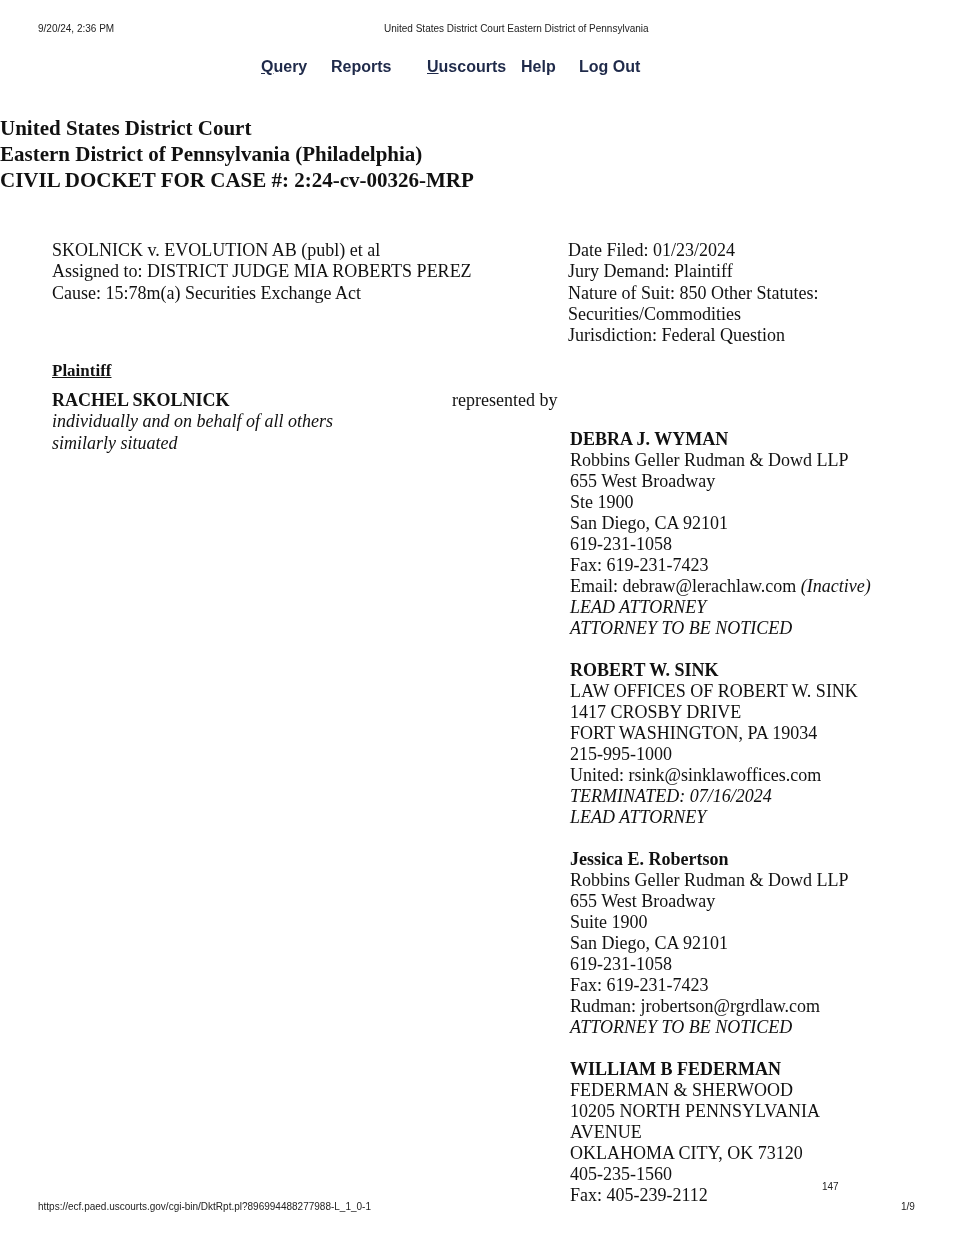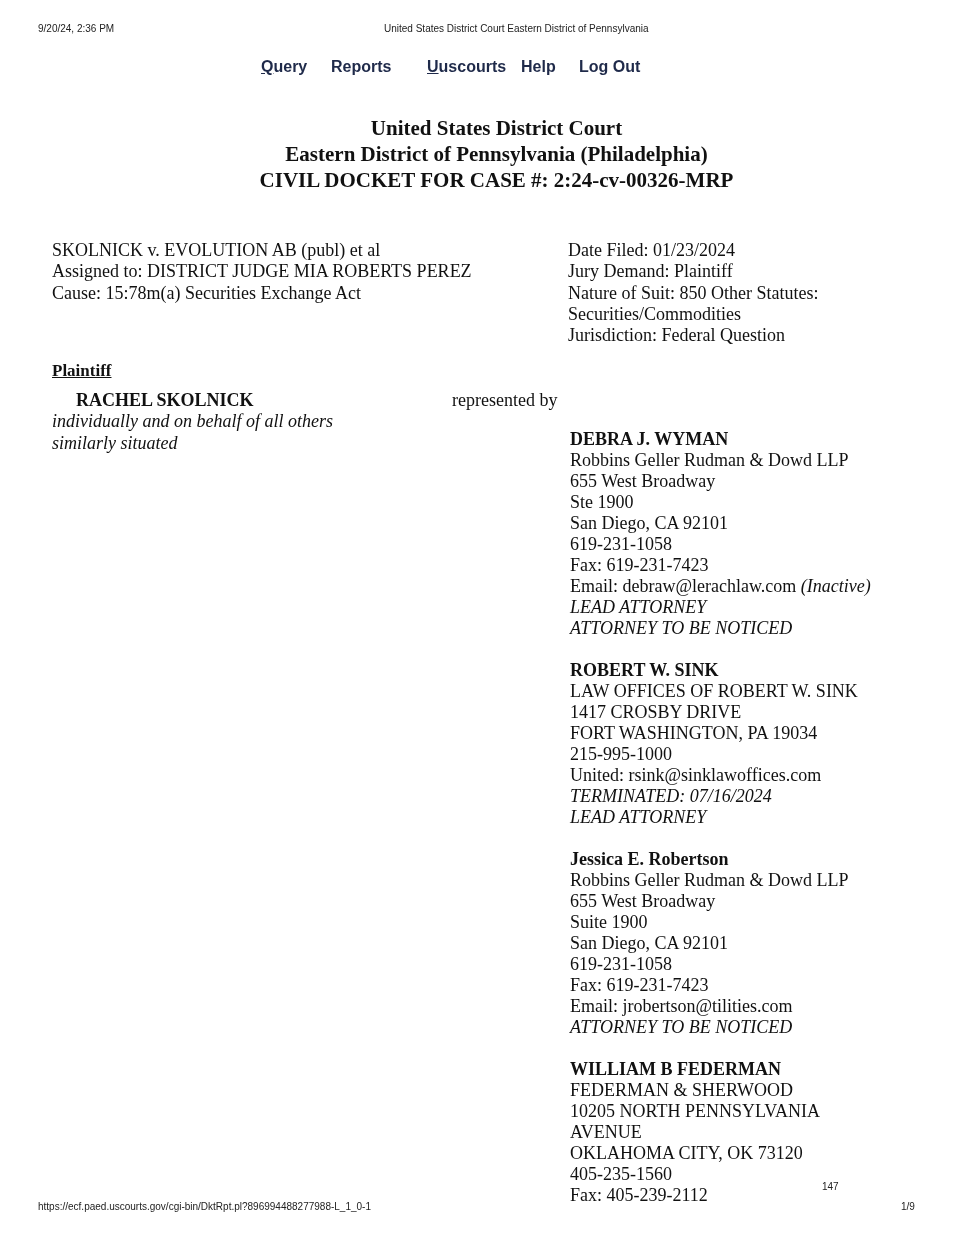--- a/index.html
+++ b/index.html
@@ -15,28 +15,28 @@
 
     .nav { position: absolute; top: 58px; left: 0; width: 956px; font-family: "Liberation Sans", sans-serif; font-weight: bold; font-size: 16px; color: #1f2a4a; }
     .nav a { position: absolute; color: #1f2a4a; text-decoration: none; cursor: pointer; white-space: nowrap; }
     .nav a .u { text-decoration: underline; }
     .nav-query { left: 261px; }
     .nav-reports { left: 331px; }
     .nav-utilities { left: 427px; }
     .nav-help { left: 521px; }
     .nav-logout { left: 579px; }
 
-    .case-header { position: absolute; top: 115px; left: 0; width: 956px; text-align: center; font-weight: bold; font-size: 21px; line-height: 26px; padding-left: 37px; }
+    .case-header { position: absolute; top: 115px; left: 0; width: 956px; font-weight: bold; font-size: 21px; line-height: 26px; }
 
     .case-info-left { position: absolute; top: 240px; left: 52px; font-size: 18px; line-height: 21.3px; }
     .case-info-right { position: absolute; top: 240px; left: 568px; font-size: 18px; line-height: 21.3px; width: 300px; }
 
     .party-label { position: absolute; top: 361px; left: 52px; font-size: 17px; font-weight: bold; text-decoration: underline; }
     .party-block { position: absolute; top: 390px; left: 52px; font-size: 18px; line-height: 21.3px; width: 330px; }
-    .party-name { font-weight: bold; margin-left: 24px; }
+    .party-name { font-weight: bold; }
     .party-desc { font-style: italic; }
     .represented-by { position: absolute; top: 390px; left: 452px; font-size: 18px; line-height: 21.3px; }
 
     .attorneys { position: absolute; top: 390px; left: 570px; font-size: 18px; line-height: 21px; width: 340px; margin-top: 39px; }
     .attorney { margin-bottom: 21px; }
     .att-name { font-weight: bold; }
     .italic { font-style: italic; }
     .line { white-space: nowrap; }
   </style>
 </head>
@@ -109,21 +109,21 @@
   </div>
 
   <div class="attorney">
     <div class="att-name line">Jessica E. Robertson</div>
     <div class="line">Robbins Geller Rudman &amp; Dowd LLP</div>
     <div class="line">655 West Broadway</div>
     <div class="line">Suite 1900</div>
     <div class="line">San Diego, CA 92101</div>
     <div class="line">619-231-1058</div>
     <div class="line">Fax: 619-231-7423</div>
-    <div class="line">Email: jrobertson@tilities.com</div>
+    <div class="line">Rudman: jrobertson@rgrdlaw.com</div>
     <div class="line italic">ATTORNEY TO BE NOTICED</div>
   </div>
 
   <div class="attorney">
     <div class="att-name line">WILLIAM B FEDERMAN</div>
     <div class="line">FEDERMAN &amp; SHERWOOD</div>
     <div class="line">10205 NORTH PENNSYLVANIA</div>
     <div class="line">AVENUE</div>
     <div class="line">OKLAHOMA CITY, OK 73120</div>
     <div class="line">405-235-1560</div>

